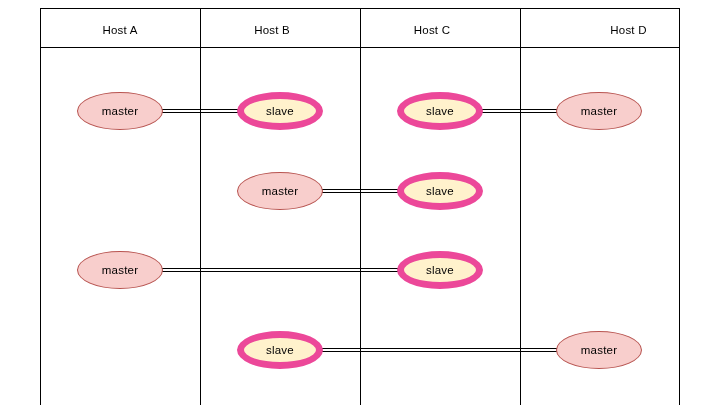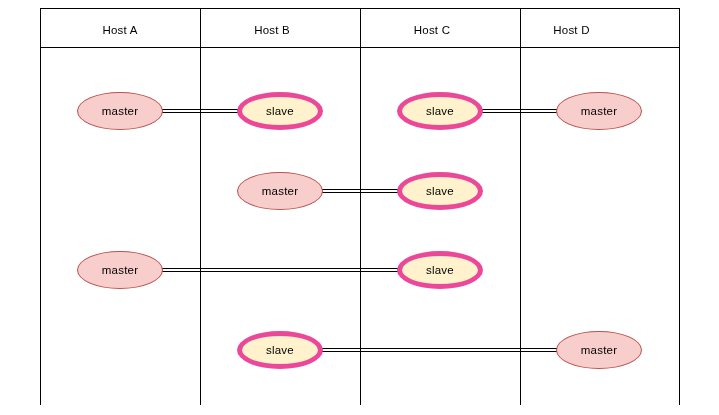--- a/index.html
+++ b/index.html
@@ -58,21 +58,21 @@
     z-index: 3;
     letter-spacing: .2px;
   }
   .node.master {
     background: #f8cecc;
     border: 1px solid #b85450;
     text-align: center;
   }
   .node.slave {
     background: #fff2cc;
-    border: 5px solid #ec4899;
+    border: 7px solid #ec4899;
   }
 
   
   .link {
     position: absolute;
     height: 4px;
     z-index: 2;
     pointer-events: none;
   }
   .link::before,
@@ -99,21 +99,21 @@
       <div class="hline" style="left: 40px; top: 47px; width: 639px;"></div>
       <div class="vline" style="left: 200px; top: 8px; height: 397px;"></div>
       <div class="vline" style="left: 360px; top: 8px; height: 397px;"></div>
       <div class="vline" style="left: 520px; top: 8px; height: 397px;"></div>
     </div>
 
   <div id="headers-layer">
       <div class="col-header" style="left: 40px; width: 160px;">Host A</div>
       <div class="col-header" style="left: 192px; width: 160px;">Host B</div>
       <div class="col-header" style="left: 352px; width: 160px;">Host C</div>
-      <div class="col-header" style="left: 492px; width: 159px;">Host D</div>
+      <div class="col-header" style="left: 549px; width: 159px;">Host D</div>
     </div>
 
   <div id="links-layer">
       <div class="link" style="left: 162px; width: 76px; top: 109px;"></div>
       <div class="link" style="left: 482px; width: 75px; top: 109px;"></div>
       <div class="link" style="left: 322px; width: 76px; top: 189px;"></div>
       <div class="link" style="left: 162px; width: 236px; top: 268px;"></div>
       <div class="link" style="left: 322px; width: 235px; top: 348px;"></div>
     </div>
 

